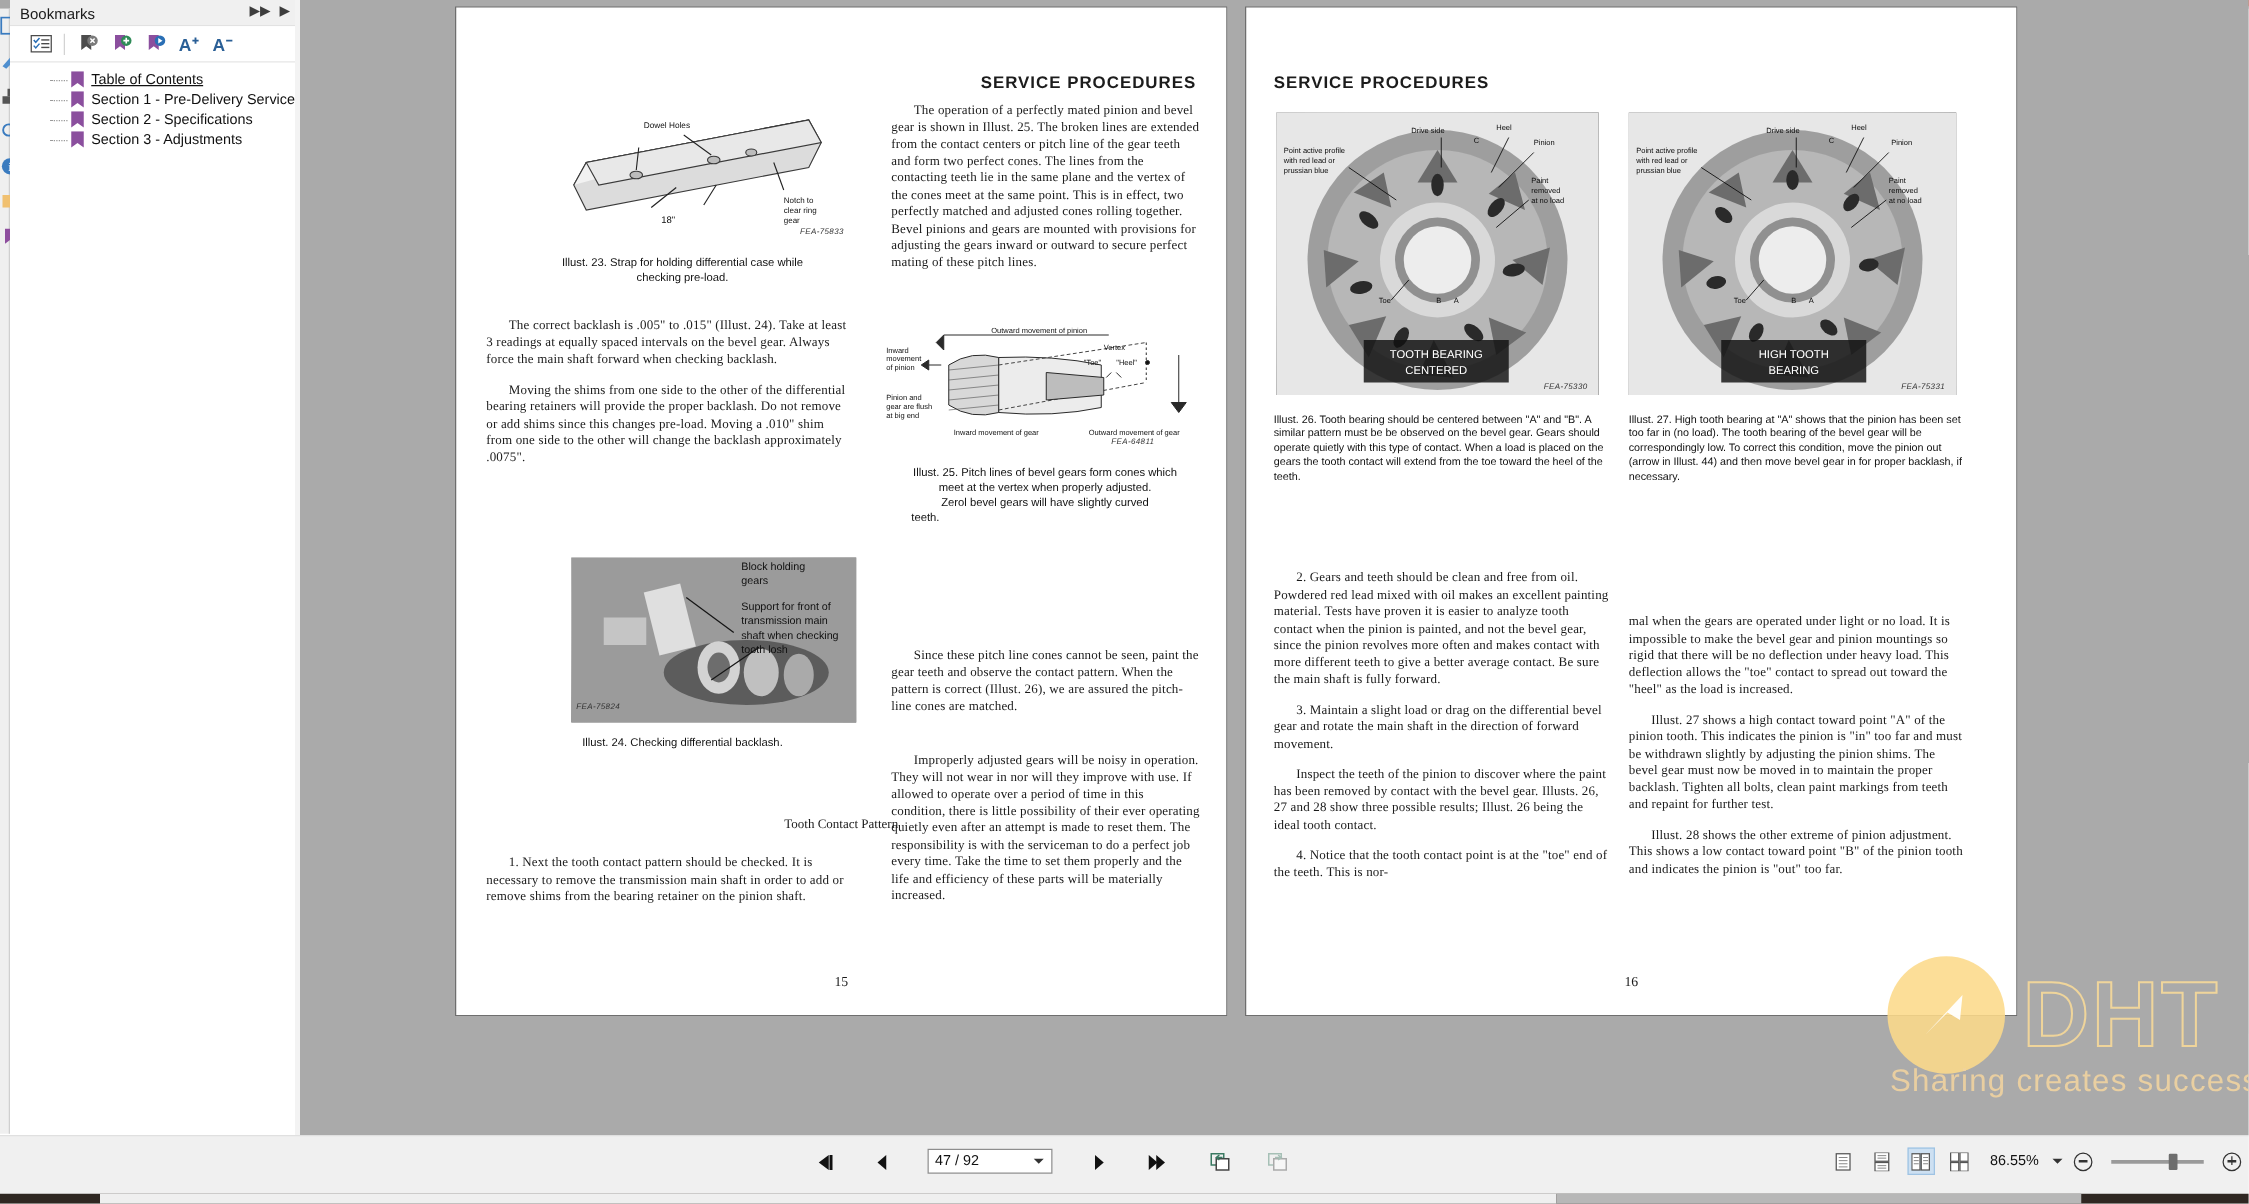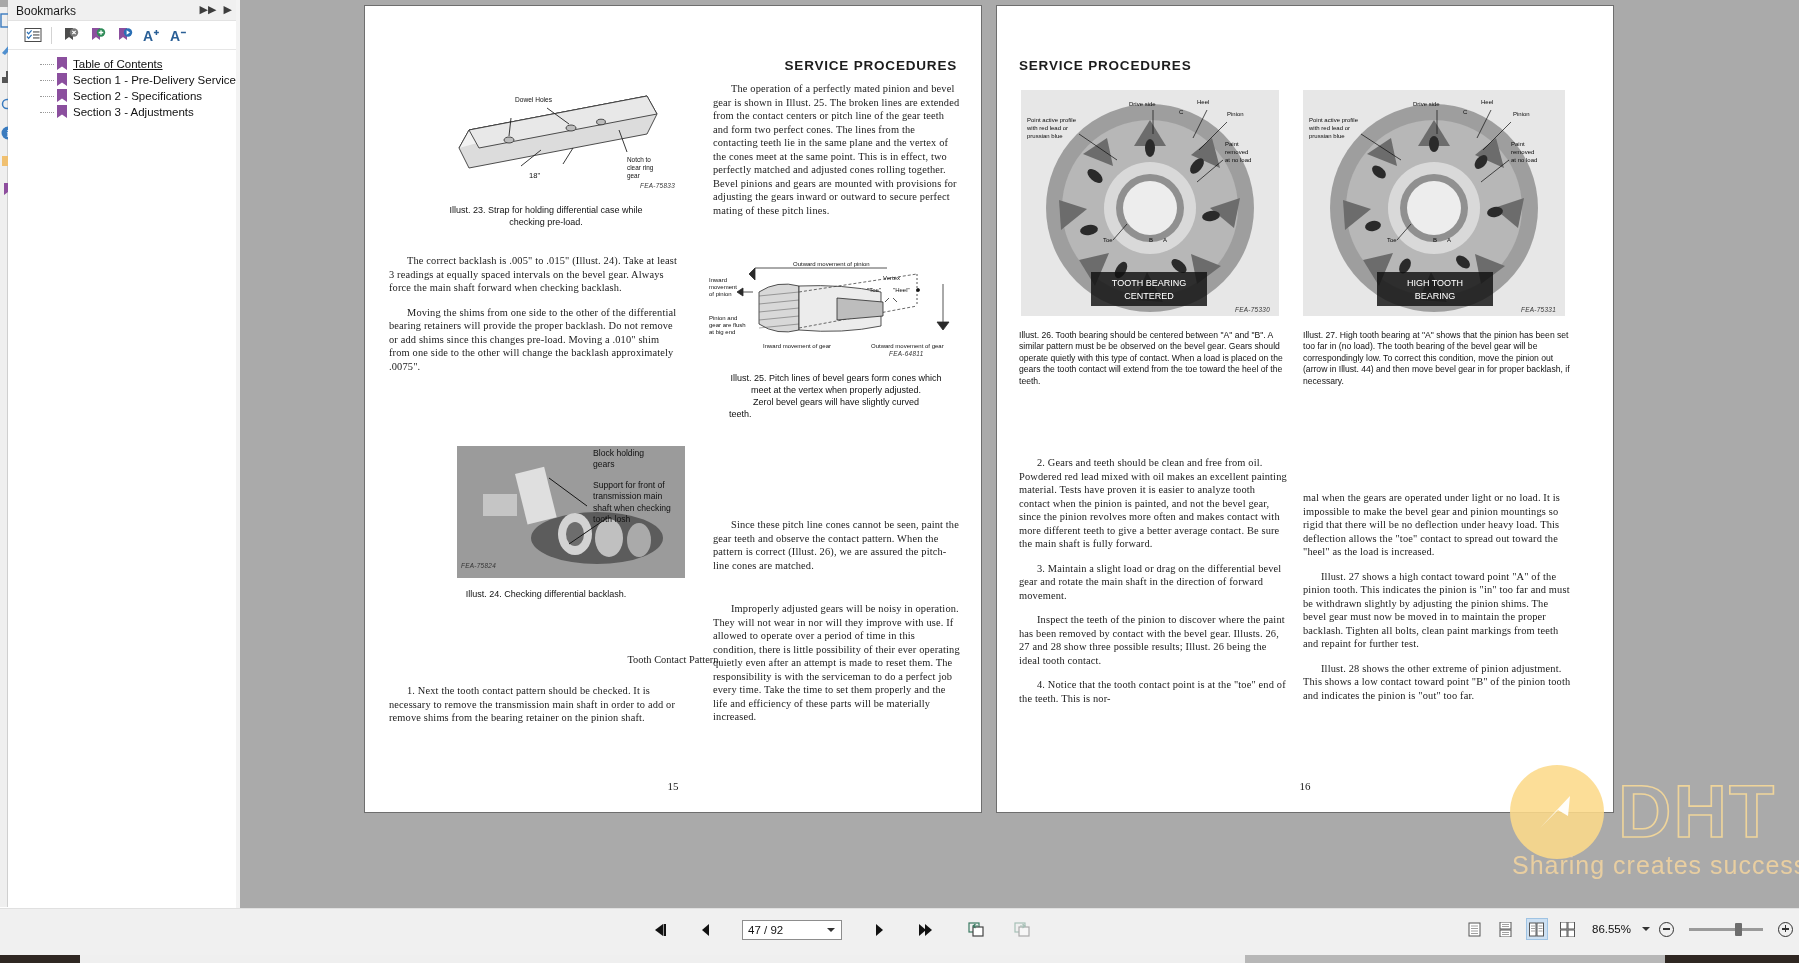--- a/index.html
+++ b/index.html
@@ -154,21 +154,21 @@
     filter: contrast(1.05);
   }
 
   
   .bottom-bar {
     position: absolute; left: 0; top: 908px; width: 1799px; height: 47px;
     background: #f0f0f0; border-top: 1px solid #e0e0e0;
   }
   .nav-group {
     position: absolute; left: 650px; top: 10px;
-    display: flex; align-items: center; gap: 27px;
+    display: flex; align-items: flex-start; gap: 27px;
   }
   .navbtn {
     width: 19px; height: 21px; display: flex;
     align-items: center; justify-content: center;
   }
   .page-input {
     width: 100px; height: 20px; border: 1px solid #8d8d8d;
     background: #fff; position: relative;
     display: flex; align-items: center;
   }

